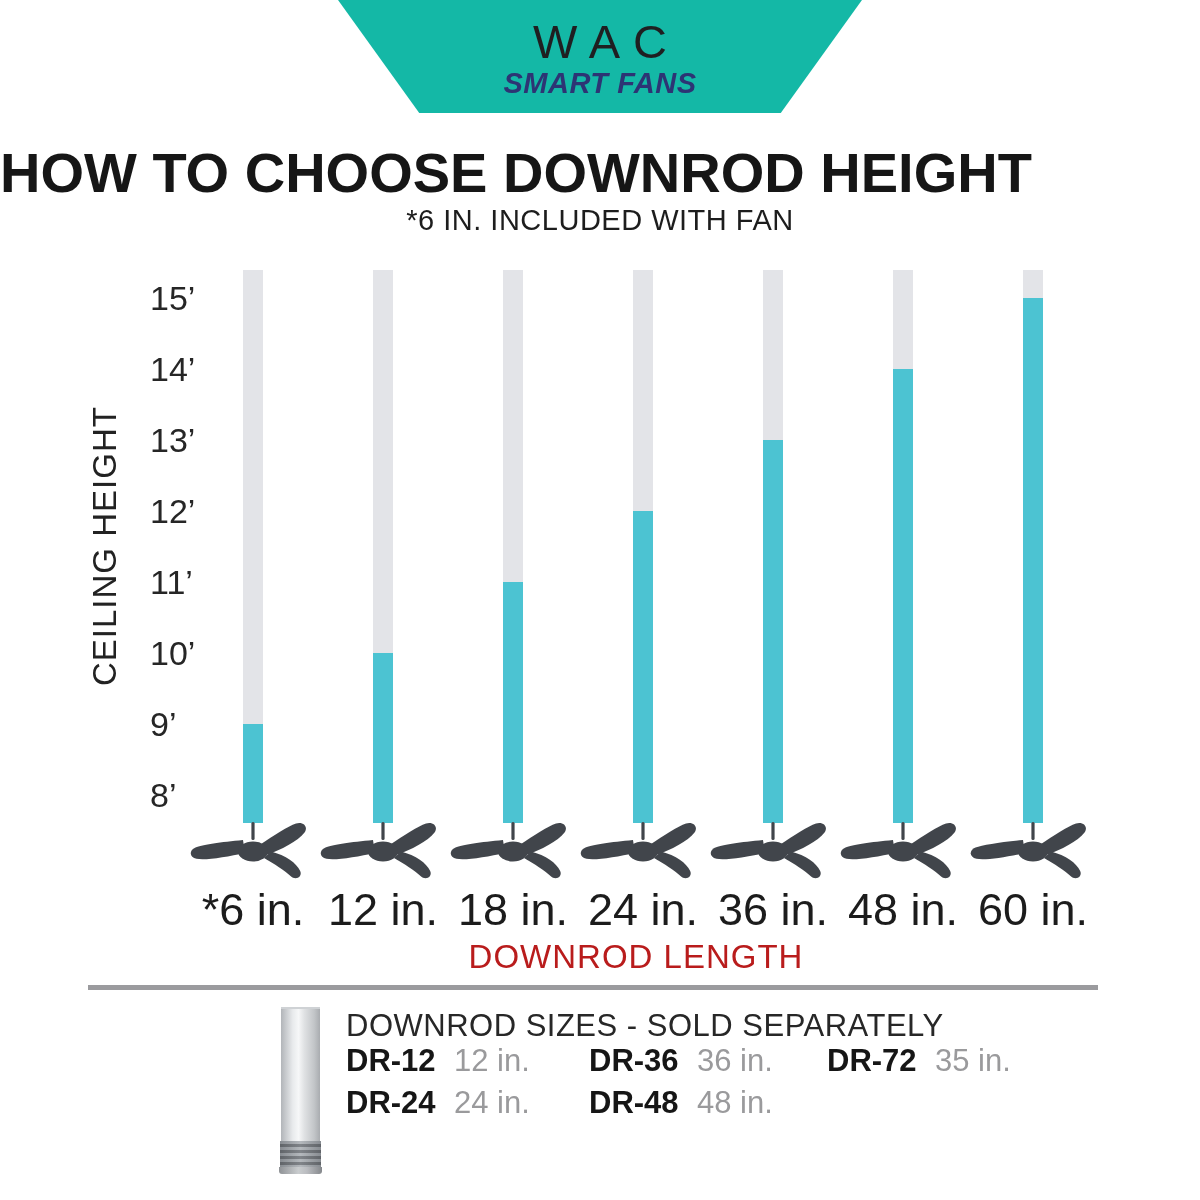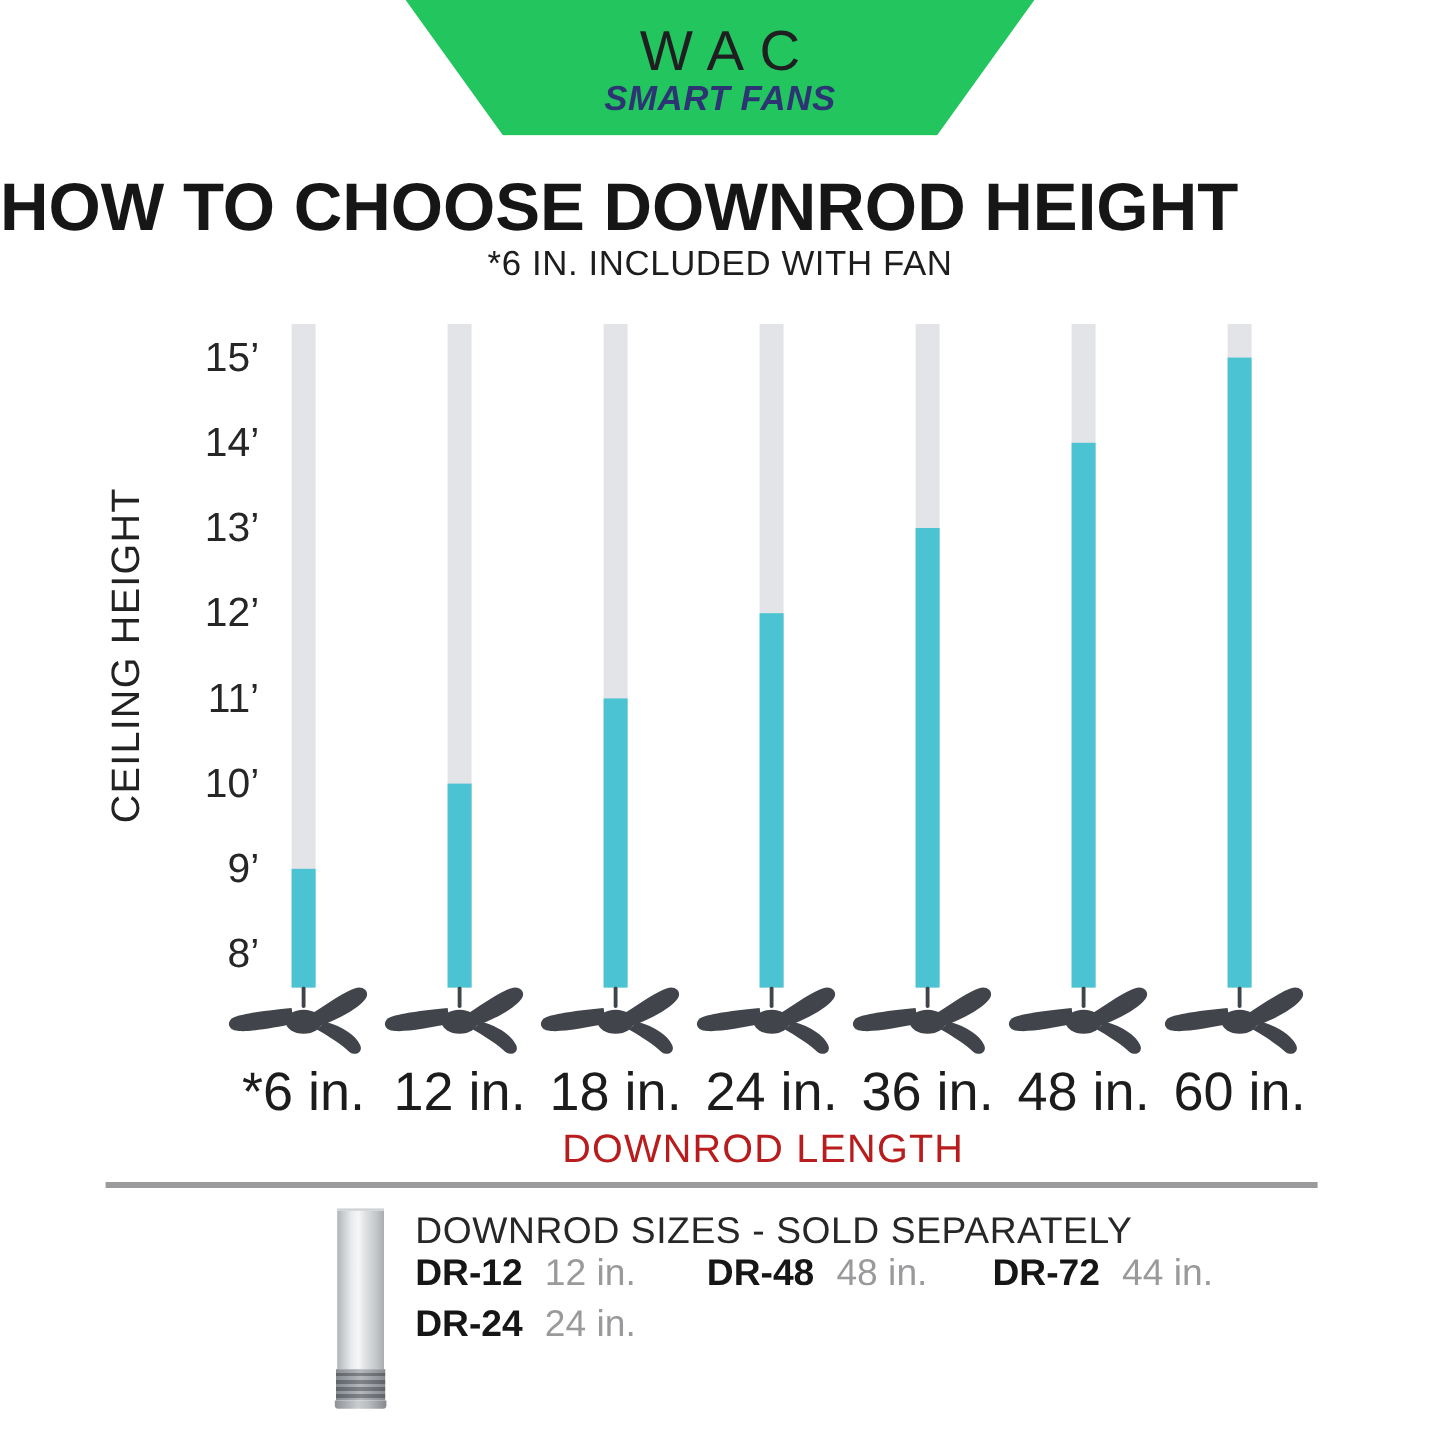--- a/index.html
+++ b/index.html
@@ -12,21 +12,21 @@
     height: 1200px;
     background: #ffffff;
     overflow: hidden;
   }
 
   
   .banner {
     position: absolute;
     left: 338px; top: 0;
     width: 524px; height: 113px;
-    background: #22c55e;
+    background: #14b8a6;
     clip-path: polygon(0 0, 100% 0, 84.5% 100%, 15.5% 100%);
     text-align: center;
     padding-top: 17px;
   }
   .brand-name {
     font-size: 47px;
     font-weight: 300;
     letter-spacing: 13px;
     text-indent: 13px;
     color: #1f1f21;
@@ -69,23 +69,23 @@
     align-items: center;
     justify-content: center;
     writing-mode: vertical-rl;
     transform: rotate(180deg);
     font-size: 33px;
     letter-spacing: 1px;
     color: #222222;
   }
   .y-tick {
     position: absolute;
-    left: 130px;
+    left: 150px;
     width: 86px;
-    text-align: right;
+    text-align: left;
     font-size: 34px;
     line-height: 42px;
     color: #262626;
   }
   .chart-column {
     position: absolute;
     top: 270px;
     width: 130px;
     height: 660px;
   }
@@ -331,21 +331,22 @@
       <div class="rod-threads"></div>
       <div class="rod-base"></div>
     </div>
     <div class="sizes-heading">DOWNROD SIZES - SOLD SEPARATELY</div>
     <div id="sizes-table">
         <div class="sizes-col" style="left: 346px;">
           <div class="size-row"><span class="size-code">DR-12</span><span class="size-val">12 in.</span></div>
           <div class="size-row"><span class="size-code">DR-24</span><span class="size-val">24 in.</span></div>
         </div>
         <div class="sizes-col" style="left: 589px;">
+          <div class="size-row"><span class="size-code">DR-36</span><span class="size-val">36 in.</span></div>
           <div class="size-row"><span class="size-code">DR-48</span><span class="size-val">48 in.</span></div>
         </div>
         <div class="sizes-col" style="left: 827px;">
-          <div class="size-row"><span class="size-code">DR-72</span><span class="size-val">44 in.</span></div>
+          <div class="size-row"><span class="size-code">DR-72</span><span class="size-val">35 in.</span></div>
         </div>
       </div>
   </div>
 
 </div>
 
 </body></html>

